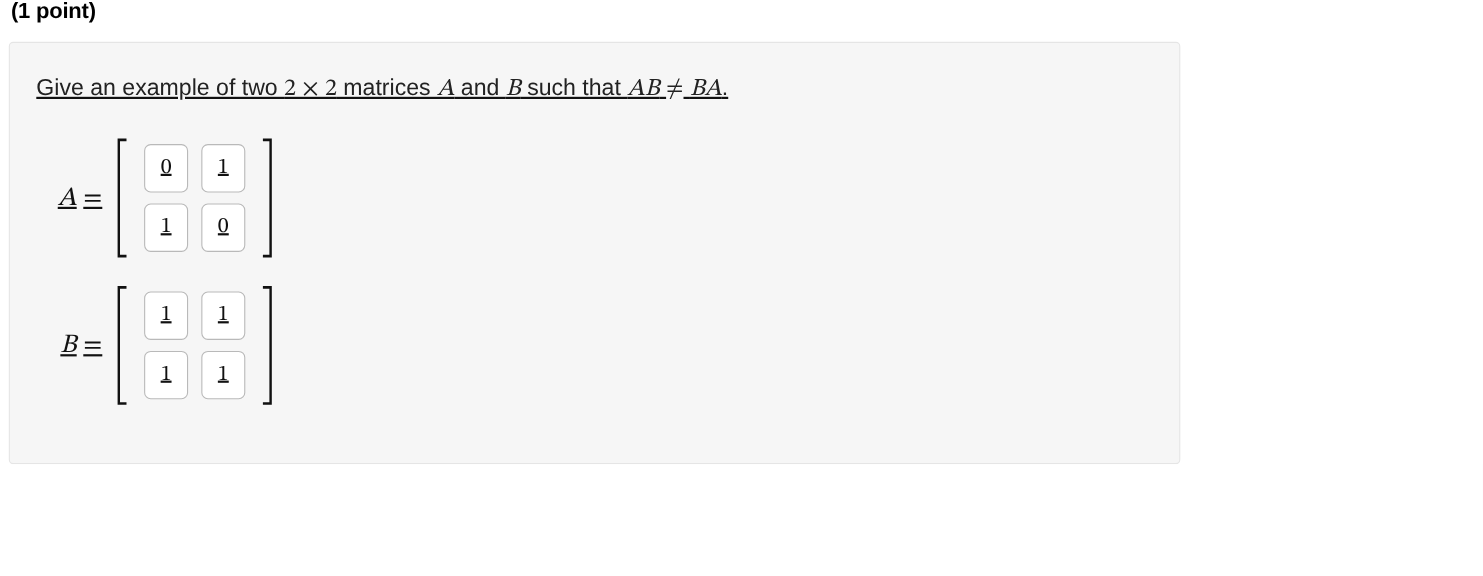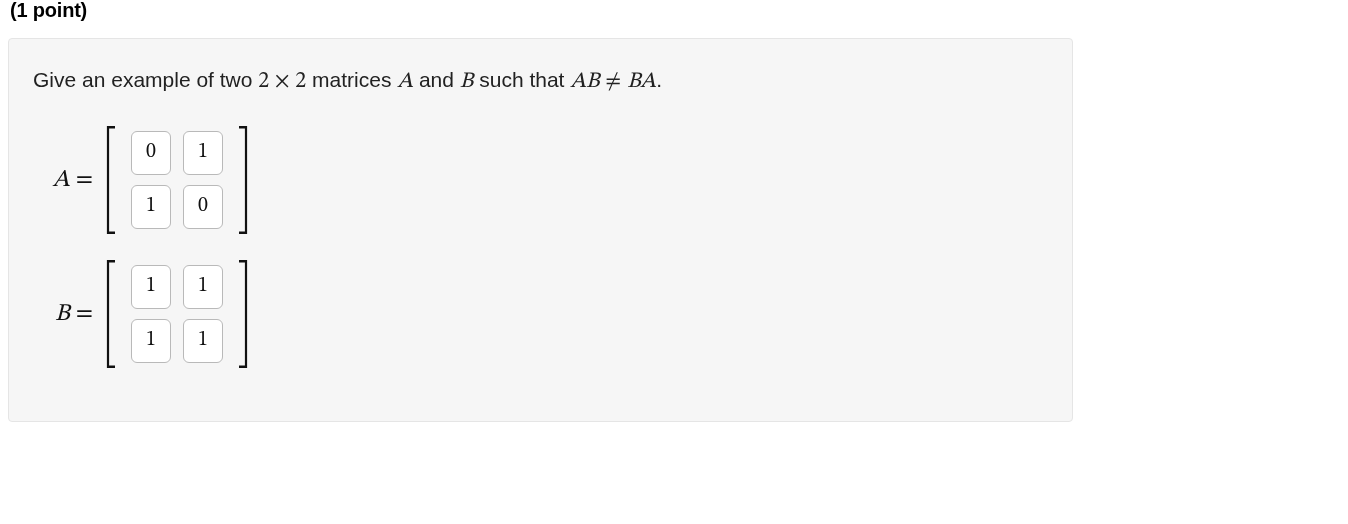--- a/index.html
+++ b/index.html
@@ -19,20 +19,21 @@
     letter-spacing: -0.2px;
     line-height: 1;
     padding: 0 0 18px 2px;
     color: #000;
   }
   .problem-box {
     background: #f6f6f6;
     border: 1px solid #e5e5e5;
     border-radius: 4px;
     padding: 26px 24px 28px 24px;
+    text-decoration: underline;
   }
   .prompt {
     font-size: 21px;
     color: #222;
     line-height: 1.4;
   }
   .math-it {
     font-family: "STIX Two Math", "Cambria Math", "Times New Roman", Georgia, serif;
     font-style: italic;
     font-size: 22px;

